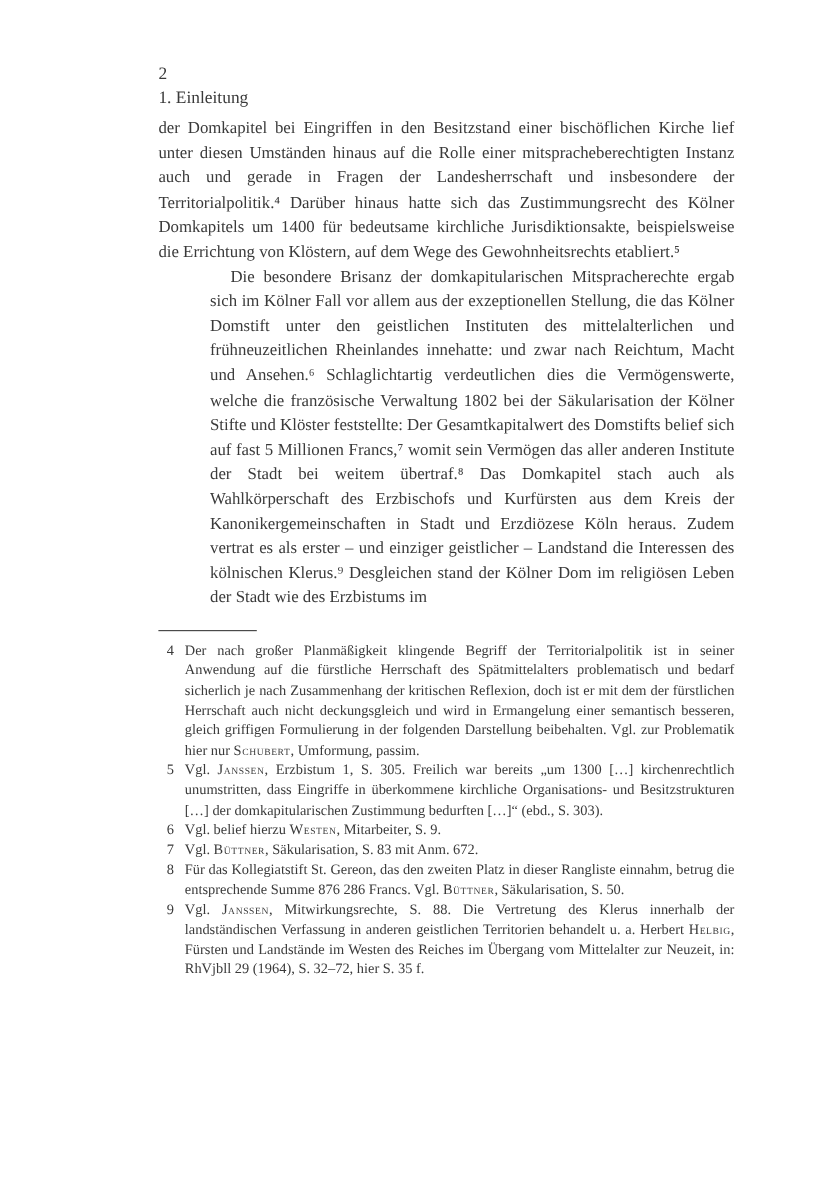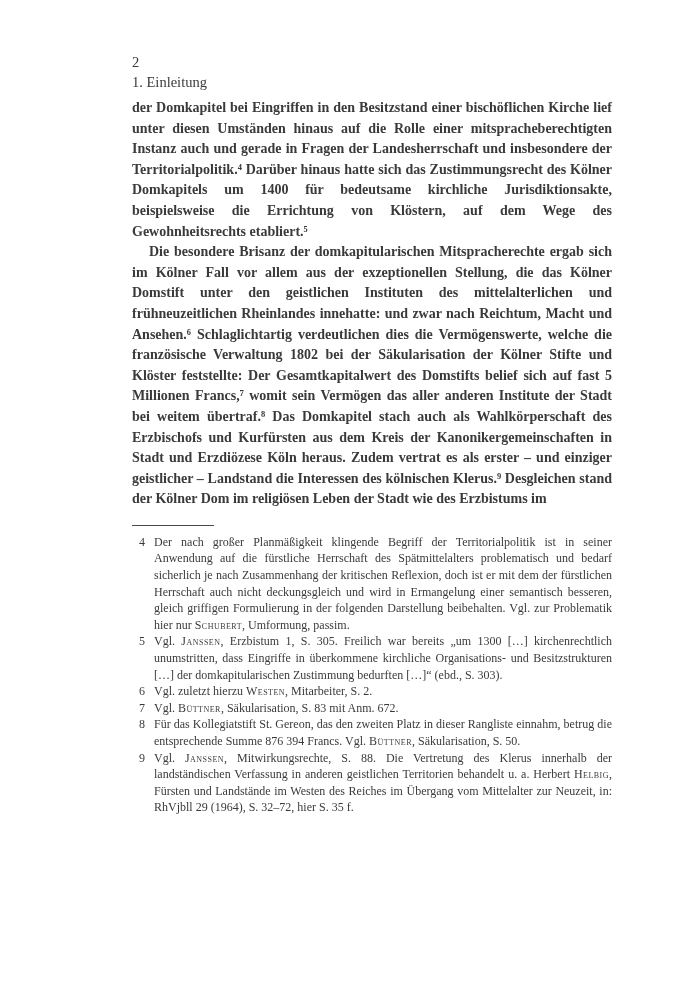--- a/index.html
+++ b/index.html
@@ -14,30 +14,30 @@
     color:#3a3a3a;
   }
   .running-head{
     position:relative;
     height:20px;
     font-size:14.5px;
     margin-bottom:24px;
   }
   .pagenum{position:absolute;left:0;top:0;}
   .headtitle{position:absolute;left:0;right:0;top:0;text-align:left;margin-top:20px;}
-  .body-text{width:480px;font-weight:bold;}
+  .body-text{width:480px;}
   .para{
     margin:0;
     font-size:14px;
     line-height:20.6px;
     text-align:justify;
     hyphens:auto;
     -webkit-hyphens:auto;
   }
-  .para.indent{text-indent:17px;}
+  .para.indent{text-indent:17px;margin-left:43px;}
   .fn-rule{
     width:82px;
     border-top:1px solid #4a4a4a;
     margin:15px 0 8px 0;
   }
   .footnotes{width:480px;}
   .footnote{
     display:flex;
     font-size:12px;
     line-height:16.6px;
@@ -67,29 +67,29 @@
     <div class="footnote">
       <span class="fn-num">4</span>
       <span class="fn-text"><span>Der nach großer Planmäßigkeit klingende Begriff der Territorialpolitik ist in seiner Anwendung auf die fürstliche Herrschaft des Spätmittelalters problematisch und bedarf sicherlich je nach Zusammenhang der kritischen Reflexion, doch ist er mit dem der fürstlichen Herrschaft auch nicht deckungsgleich und wird in Ermangelung einer semantisch besseren, gleich griffigen Formulierung in der folgenden Darstellung beibehalten. Vgl. zur Problematik hier nur </span><span class="sc">Schubert</span><span>, Umformung, passim.</span></span>
     </div>
     <div class="footnote">
       <span class="fn-num">5</span>
       <span class="fn-text"><span>Vgl. </span><span class="sc">Janssen</span><span>, Erzbistum 1, S. 305. Freilich war bereits „um 1300 […] kirchenrechtlich unumstritten, dass Eingriffe in überkommene kirchliche Organisations- und Besitzstrukturen […] der domkapitularischen Zustimmung bedurften […]“ (ebd., S. 303).</span></span>
     </div>
     <div class="footnote">
       <span class="fn-num">6</span>
-      <span class="fn-text"><span>Vgl. zuletzt hierzu </span><span class="sc">Westen</span><span>, Mitarbeiter, S. 2.</span></span>
+      <span class="fn-text"><span>Vgl. belief hierzu </span><span class="sc">Westen</span><span>, Mitarbeiter, S. 9.</span></span>
     </div>
     <div class="footnote">
       <span class="fn-num">7</span>
       <span class="fn-text"><span>Vgl. </span><span class="sc">Büttner</span><span>, Säkularisation, S. 83 mit Anm. 672.</span></span>
     </div>
     <div class="footnote">
       <span class="fn-num">8</span>
-      <span class="fn-text"><span>Für das Kollegiatstift St. Gereon, das den zweiten Platz in dieser Rangliste einnahm, betrug die entsprechende Summe 876 394 Francs. Vgl. </span><span class="sc">Büttner</span><span>, Säkularisation, S. 50.</span></span>
+      <span class="fn-text"><span>Für das Kollegiatstift St. Gereon, das den zweiten Platz in dieser Rangliste einnahm, betrug die entsprechende Summe 876 286 Francs. Vgl. </span><span class="sc">Büttner</span><span>, Säkularisation, S. 50.</span></span>
     </div>
     <div class="footnote">
       <span class="fn-num">9</span>
       <span class="fn-text"><span>Vgl. </span><span class="sc">Janssen</span><span>, Mitwirkungsrechte, S. 88. Die Vertretung des Klerus innerhalb der landständischen Verfassung in anderen geistlichen Territorien behandelt u. a. Herbert </span><span class="sc">Helbig</span><span>, Fürsten und Landstände im Westen des Reiches im Übergang vom Mittelalter zur Neuzeit, in: RhVjbll 29 (1964), S. 32–72, hier S. 35 f.</span></span>
     </div>
   </section>
 
 </div>
 
 </body></html>

